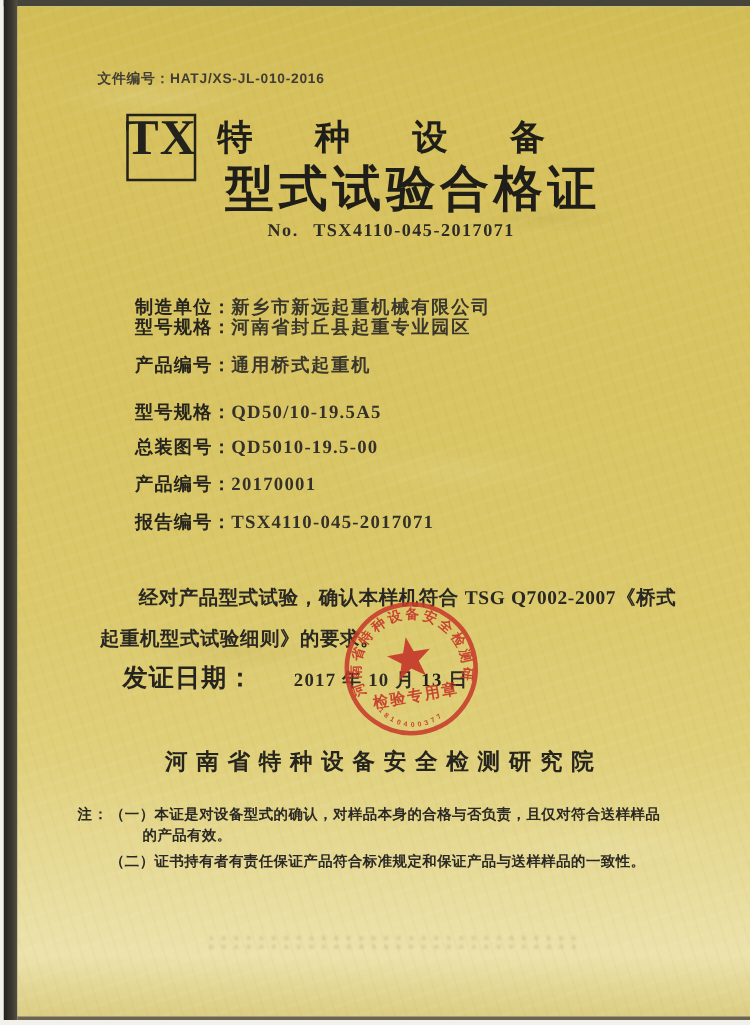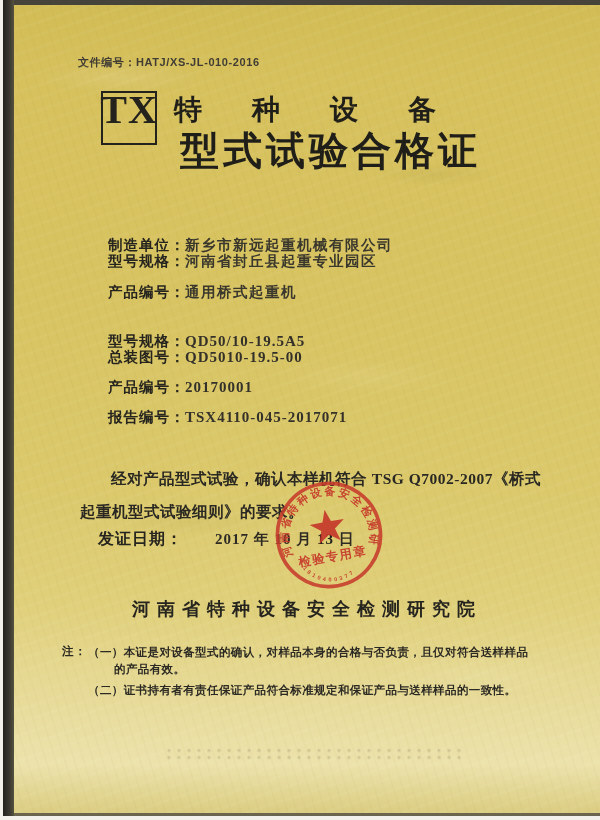--- a/index.html
+++ b/index.html
@@ -44,21 +44,21 @@
      letter-spacing:1px;}
   .field-value{font-size:14.5px;color:#3a372d;font-weight:600;margin-left:0px;letter-spacing:1.5px;}
   .field-value.mono{font-family:"Liberation Serif","DejaVu Serif",serif;font-size:15px;
      letter-spacing:1px;color:#34312a;}
 
   .statement{left:66px;top:457px;width:470px;white-space:normal;text-indent:2em;
      font-size:15.5px;line-height:33px;color:#2a2822;font-weight:700;letter-spacing:.5px;}
   .statement .latin{font-family:"Liberation Serif","DejaVu Serif",serif;letter-spacing:.5px;}
 
   .issue-row{left:84px;top:524px;}
-  .issue-label{font-size:16px;font-weight:800;color:#26241e;letter-spacing:1px;}
+  .issue-label{font-size:20px;font-weight:800;color:#26241e;letter-spacing:1px;}
   .issue-date{font-family:"Liberation Serif","DejaVu Serif",serif;font-size:15px;
      color:#2e2b25;font-weight:600;margin-left:32px;letter-spacing:1px;}
   .issue-day{font-weight:800;color:#22201b;}
 
   .stamp{left:256px;top:471px;width:118px;height:118px;transform:rotate(-10deg);opacity:.92;}
 
   .institute{left:0;right:0;top:592px;text-align:center;font-size:18px;font-weight:800;
      color:#26241e;letter-spacing:7px;white-space:nowrap;}
 
   .notes{left:48px;top:639px;width:478px;white-space:normal;display:flex;}
@@ -86,26 +86,30 @@
       <span>文件编号：</span><span>HATJ/XS-JL-010-2016</span>
     </div>
 
     <div class="abs tx-box">
       <span>TX</span>
     </div>
 
     <div class="abs title-line2">型式试验合格证</div>
     <div class="abs title-line1">特种设备</div>
 
+    <div class="abs cert-no">
+      <span>No.</span>
+      <span>TSX4110-045-2017071</span>
+    </div>
 
     <div id="fields">
         <div class="field-row" style="top: 216px; margin-top: 15px;"><span class="field-label">制造单位：</span><span class="field-value">新乡市新远起重机械有限公司</span></div>
         <div class="field-row" style="top: 247px;"><span class="field-label">型号规格：</span><span class="field-value">河南省封丘县起重专业园区</span></div>
         <div class="field-row" style="top: 278px;"><span class="field-label">产品编号：</span><span class="field-value">通用桥式起重机</span></div>
-        <div class="field-row" style="top: 327px;"><span class="field-label">型号规格：</span><span class="field-value mono">QD50/10-19.5A5</span></div>
+        <div class="field-row" style="top: 315px;"><span class="field-label">型号规格：</span><span class="field-value mono">QD50/10-19.5A5</span></div>
         <div class="field-row" style="top: 343px;"><span class="field-label">总装图号：</span><span class="field-value mono">QD5010-19.5-00</span></div>
         <div class="field-row" style="top: 373px;"><span class="field-label">产品编号：</span><span class="field-value mono">20170001</span></div>
         <div class="field-row" style="top: 403px;"><span class="field-label">报告编号：</span><span class="field-value mono">TSX4110-045-2017071</span></div>
       </div>
 
     <div class="abs statement"><span>经对产品型式试验，确认本样机符合 </span><span class="latin">TSG Q7002-2007</span><span>《桥式起重机型式试验细则》的要求。</span></div>
 
     <div class="abs issue-row">
       <span class="issue-label">发证日期：</span><span class="issue-date"><span>2017 年 10 月</span>
         <span class="issue-day">13</span>

